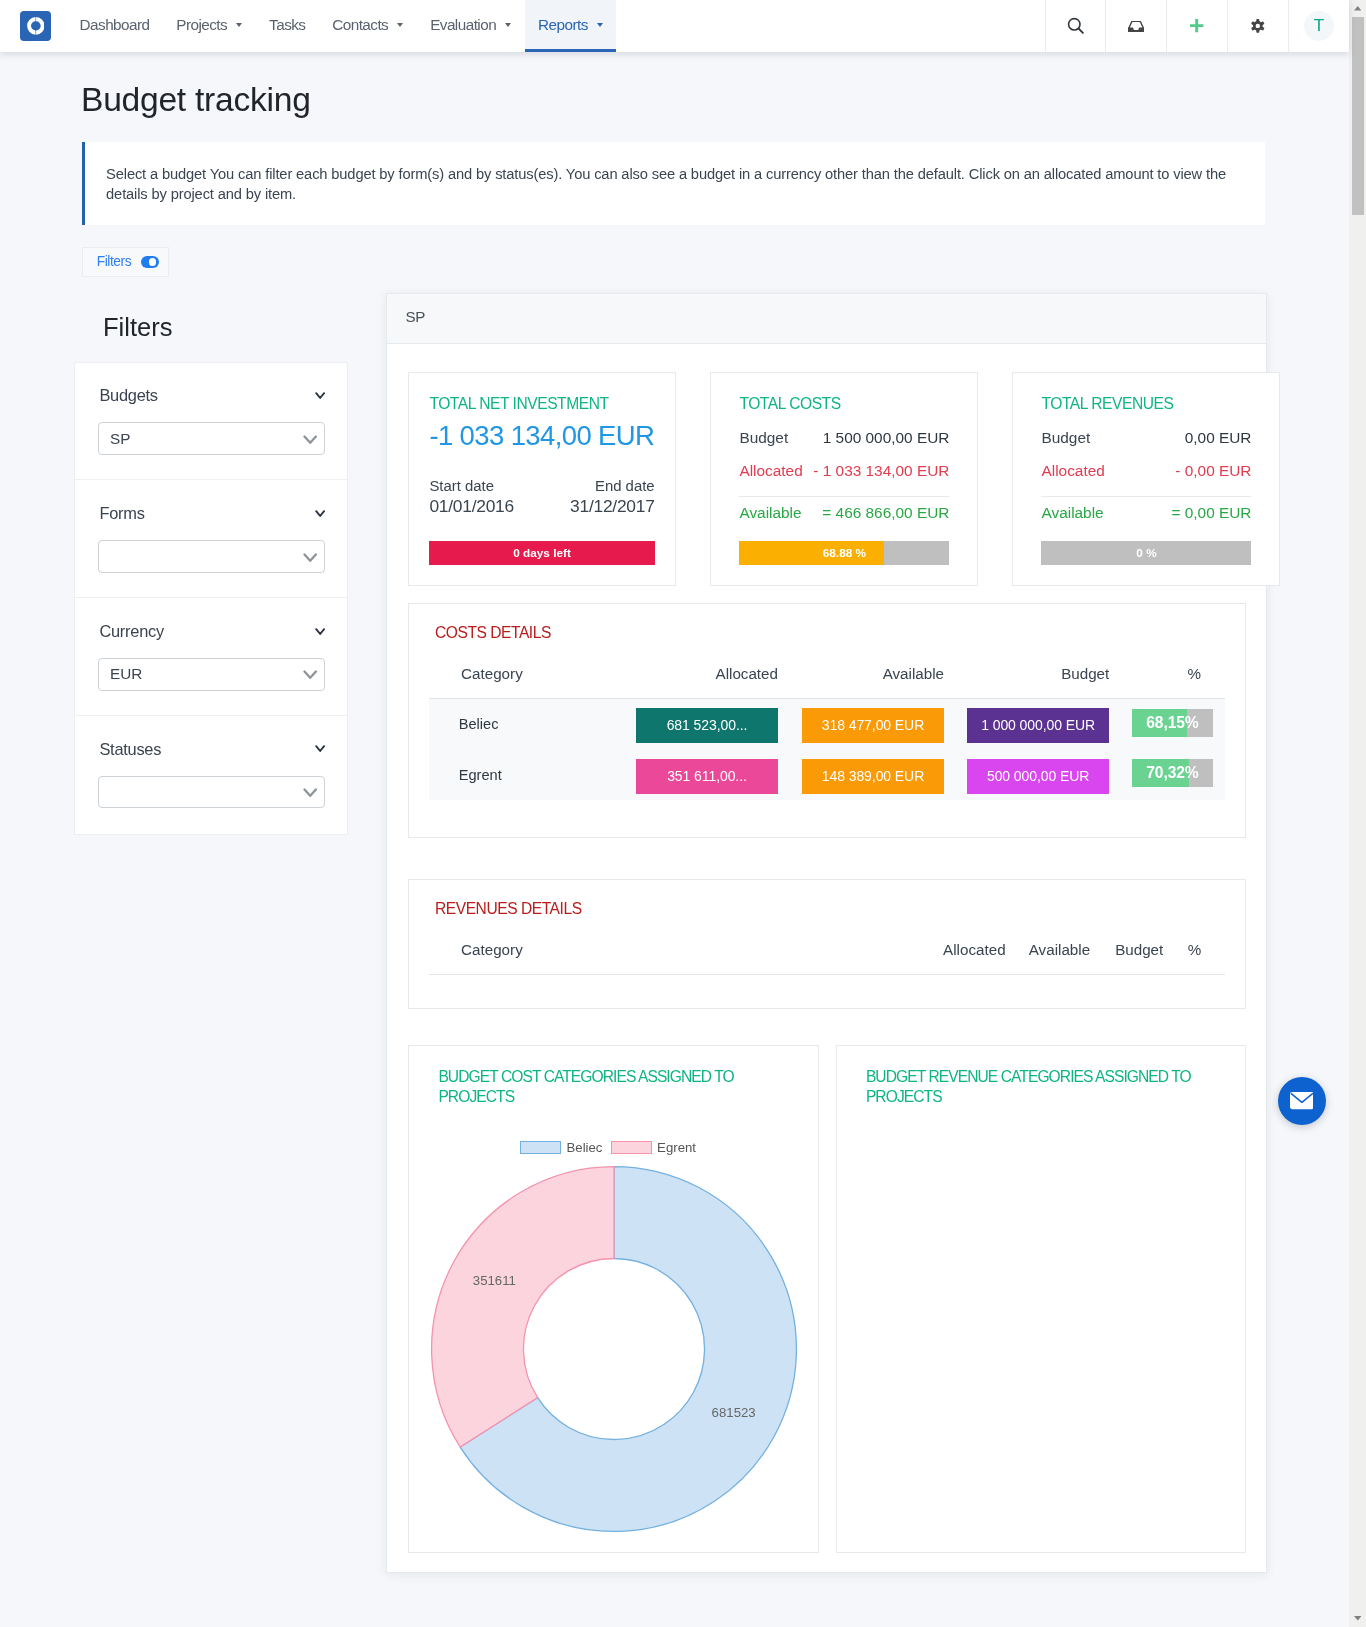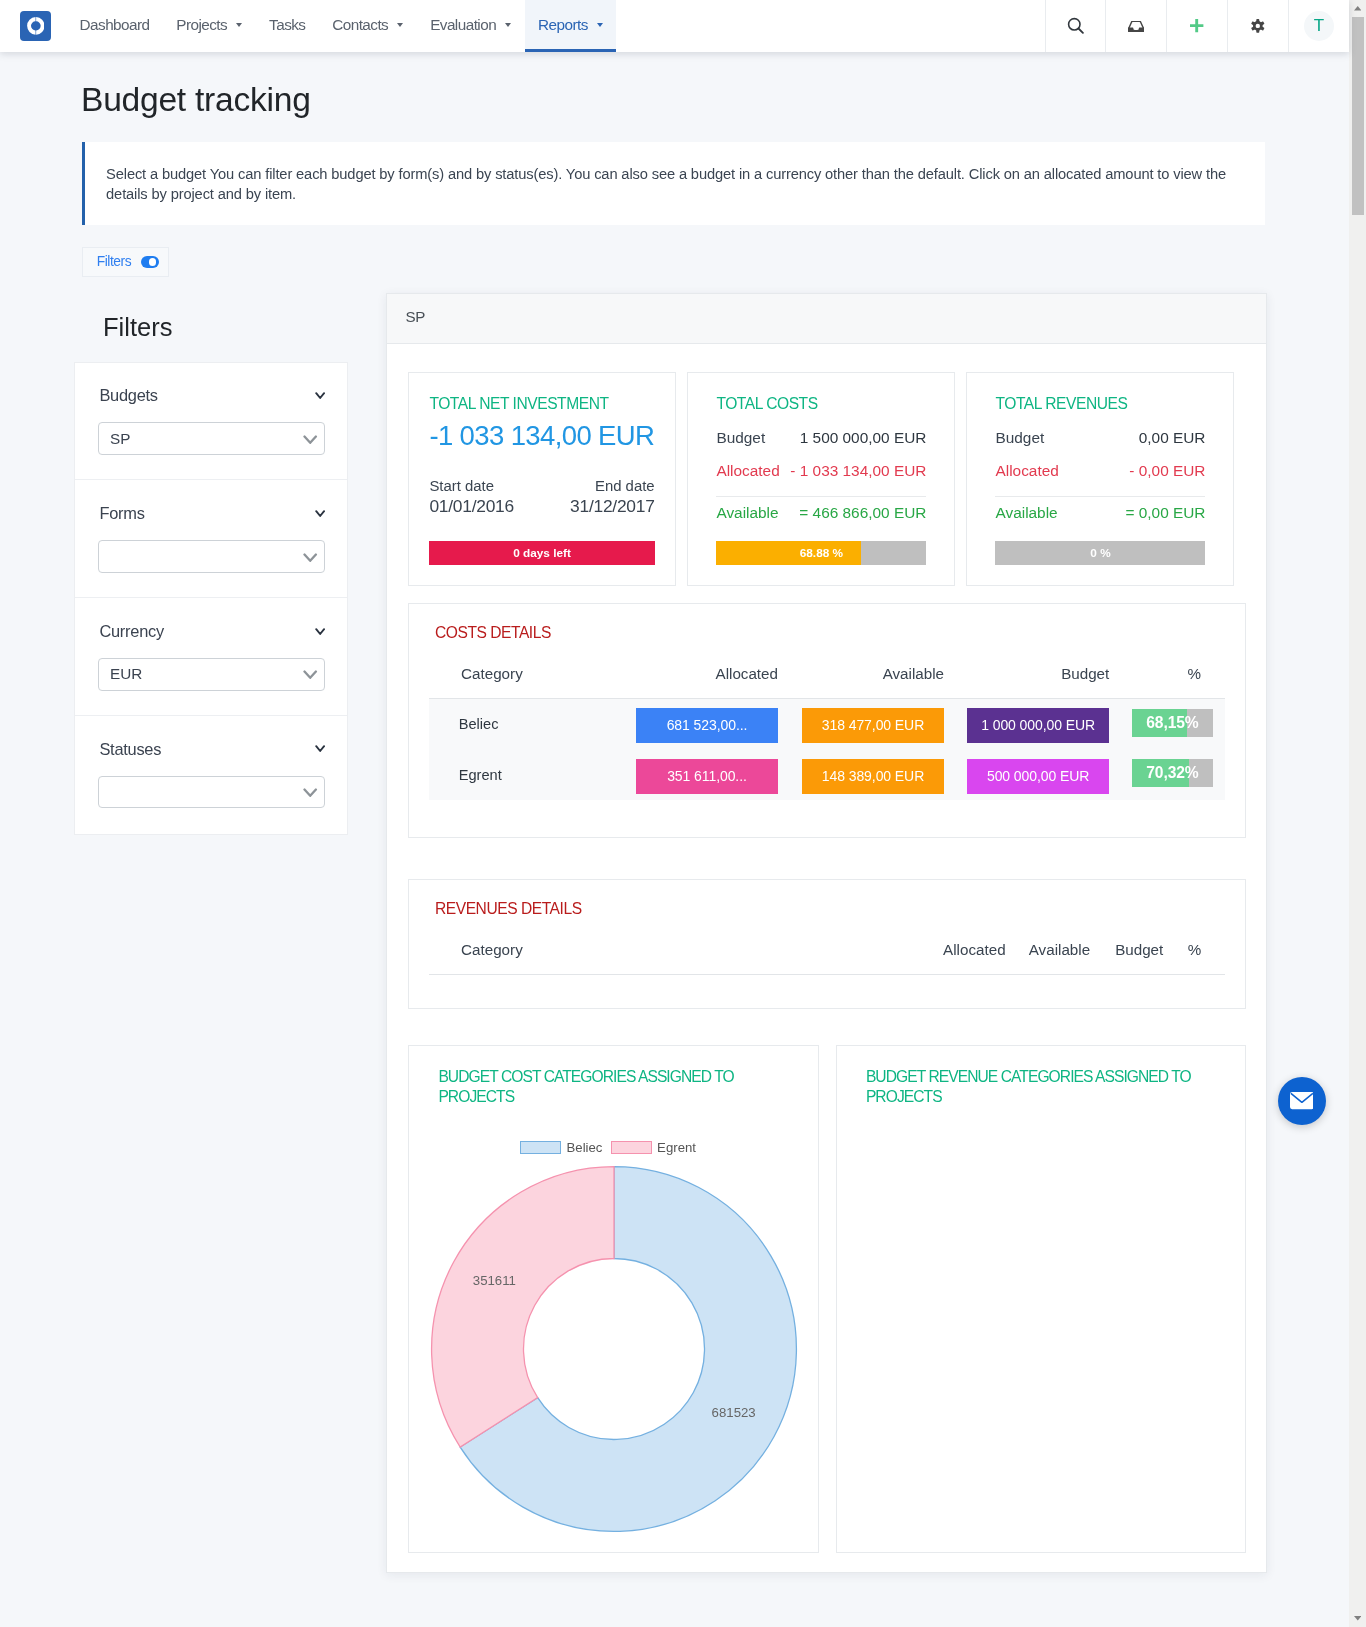--- a/index.html
+++ b/index.html
@@ -70,21 +70,21 @@
     position:relative; margin-left:-1.4px;
   }
   .select .sel-chev { position:absolute; right:6.5px; top:11.4px; }
 
   
   .main-card { position:absolute; left:386px; top:293.2px; width:881px; height:1280.2px; background:#fff; border:1px solid #e6e9ec; box-shadow:0 2px 10px rgba(27,40,68,.075); }
   .card-tabs { height:50px; background:#f7f8f9; border-bottom:1px solid #e6e9ec; display:flex; align-items:center; padding-left:18.5px; }
   .card-tab { font-size:15.2px; color:#495057; letter-spacing:-0.3px; position:relative; top:-2px; }
   .card-body { padding:28px 20px 0 21px; }
 
-  .kpi-row { display:flex; gap:11px; }
+  .kpi-row { display:flex; gap:34px; }
   .kpi { flex:0 0 268.1px; width:268.1px; border:1px solid #e7eaed; padding:22px 20.5px 20px 20.4px; background:#fff; height:214px; }
   .kpi.wide-pad { padding-left:28.3px; padding-right:27.8px; }
   .kpi-title { font-size:15.6px; color:#0eb583; letter-spacing:-0.46px; margin-bottom:13px; line-height:18px; }
   .kpi-investment .kpi-title { margin-bottom:9px; }
   .kpi-big { font-size:27.5px; color:#2196e3; font-weight:500; letter-spacing:-0.62px; line-height:27px; white-space:nowrap; margin-top:0px;}
   .kpi-dates { display:flex; justify-content:space-between; margin-top:30px; font-size:14.9px; color:#3a4450; line-height:15px;}
   .kpi-dates .col { text-align:left; }
   .kpi-dates .col.r { text-align:right; }
   .kpi-dates .v { font-size:17.4px; margin-top:4px; color:#3a4450; line-height:17px; letter-spacing:-0.25px;}
   .bar { height:23.9px; position:relative; margin-top:17.5px; background:#bfbfbf; }
@@ -379,21 +379,21 @@
                 <th style="text-align: left; padding-left: 32px;">Category</th>
                 <th style="text-align: right; padding-right: 0px;">Allocated</th>
                 <th style="text-align: right; padding-right: 0px;">Available</th>
                 <th style="text-align: right; padding-right: 0px;">Budget</th>
                 <th style="text-align: right; padding-right: 23.6px;">%</th>
               </tr>
             </thead>
           <tbody>
               <tr>
                 <td style="padding-left:29.6px"><span>Beliec</span></td>
-                <td style="text-align:right"><span class="cellbar" style="background:#3b82f6;width:142px">681 523,00...</span></td>
+                <td style="text-align:right"><span class="cellbar" style="background:#0f766e;width:142px">681 523,00...</span></td>
                 <td style="text-align:right"><span class="cellbar" style="background:#fb9a07;width:142px">318 477,00 EUR</span></td>
                 <td style="text-align:right"><span class="cellbar" style="background:#5b3191;width:142.3px">1 000 000,00 EUR</span></td>
                 <td style="text-align:right;padding-right:11.6px"><div class="pct-cell" style="width:81.3px"><div class="pf" style="width:68.15%"></div><span>68,15%</span></div></td>
               </tr>
               <tr>
                 <td style="padding-left:29.6px"><span>Egrent</span></td>
                 <td style="text-align:right"><span class="cellbar" style="background:#ec4899;width:142px">351 611,00...</span></td>
                 <td style="text-align:right"><span class="cellbar" style="background:#fb9a07;width:142px">148 389,00 EUR</span></td>
                 <td style="text-align:right"><span class="cellbar" style="background:#d946ef;width:142.3px">500 000,00 EUR</span></td>
                 <td style="text-align:right;padding-right:11.6px"><div class="pct-cell" style="width:81.3px"><div class="pf" style="width:70.32%"></div><span>70,32%</span></div></td>

